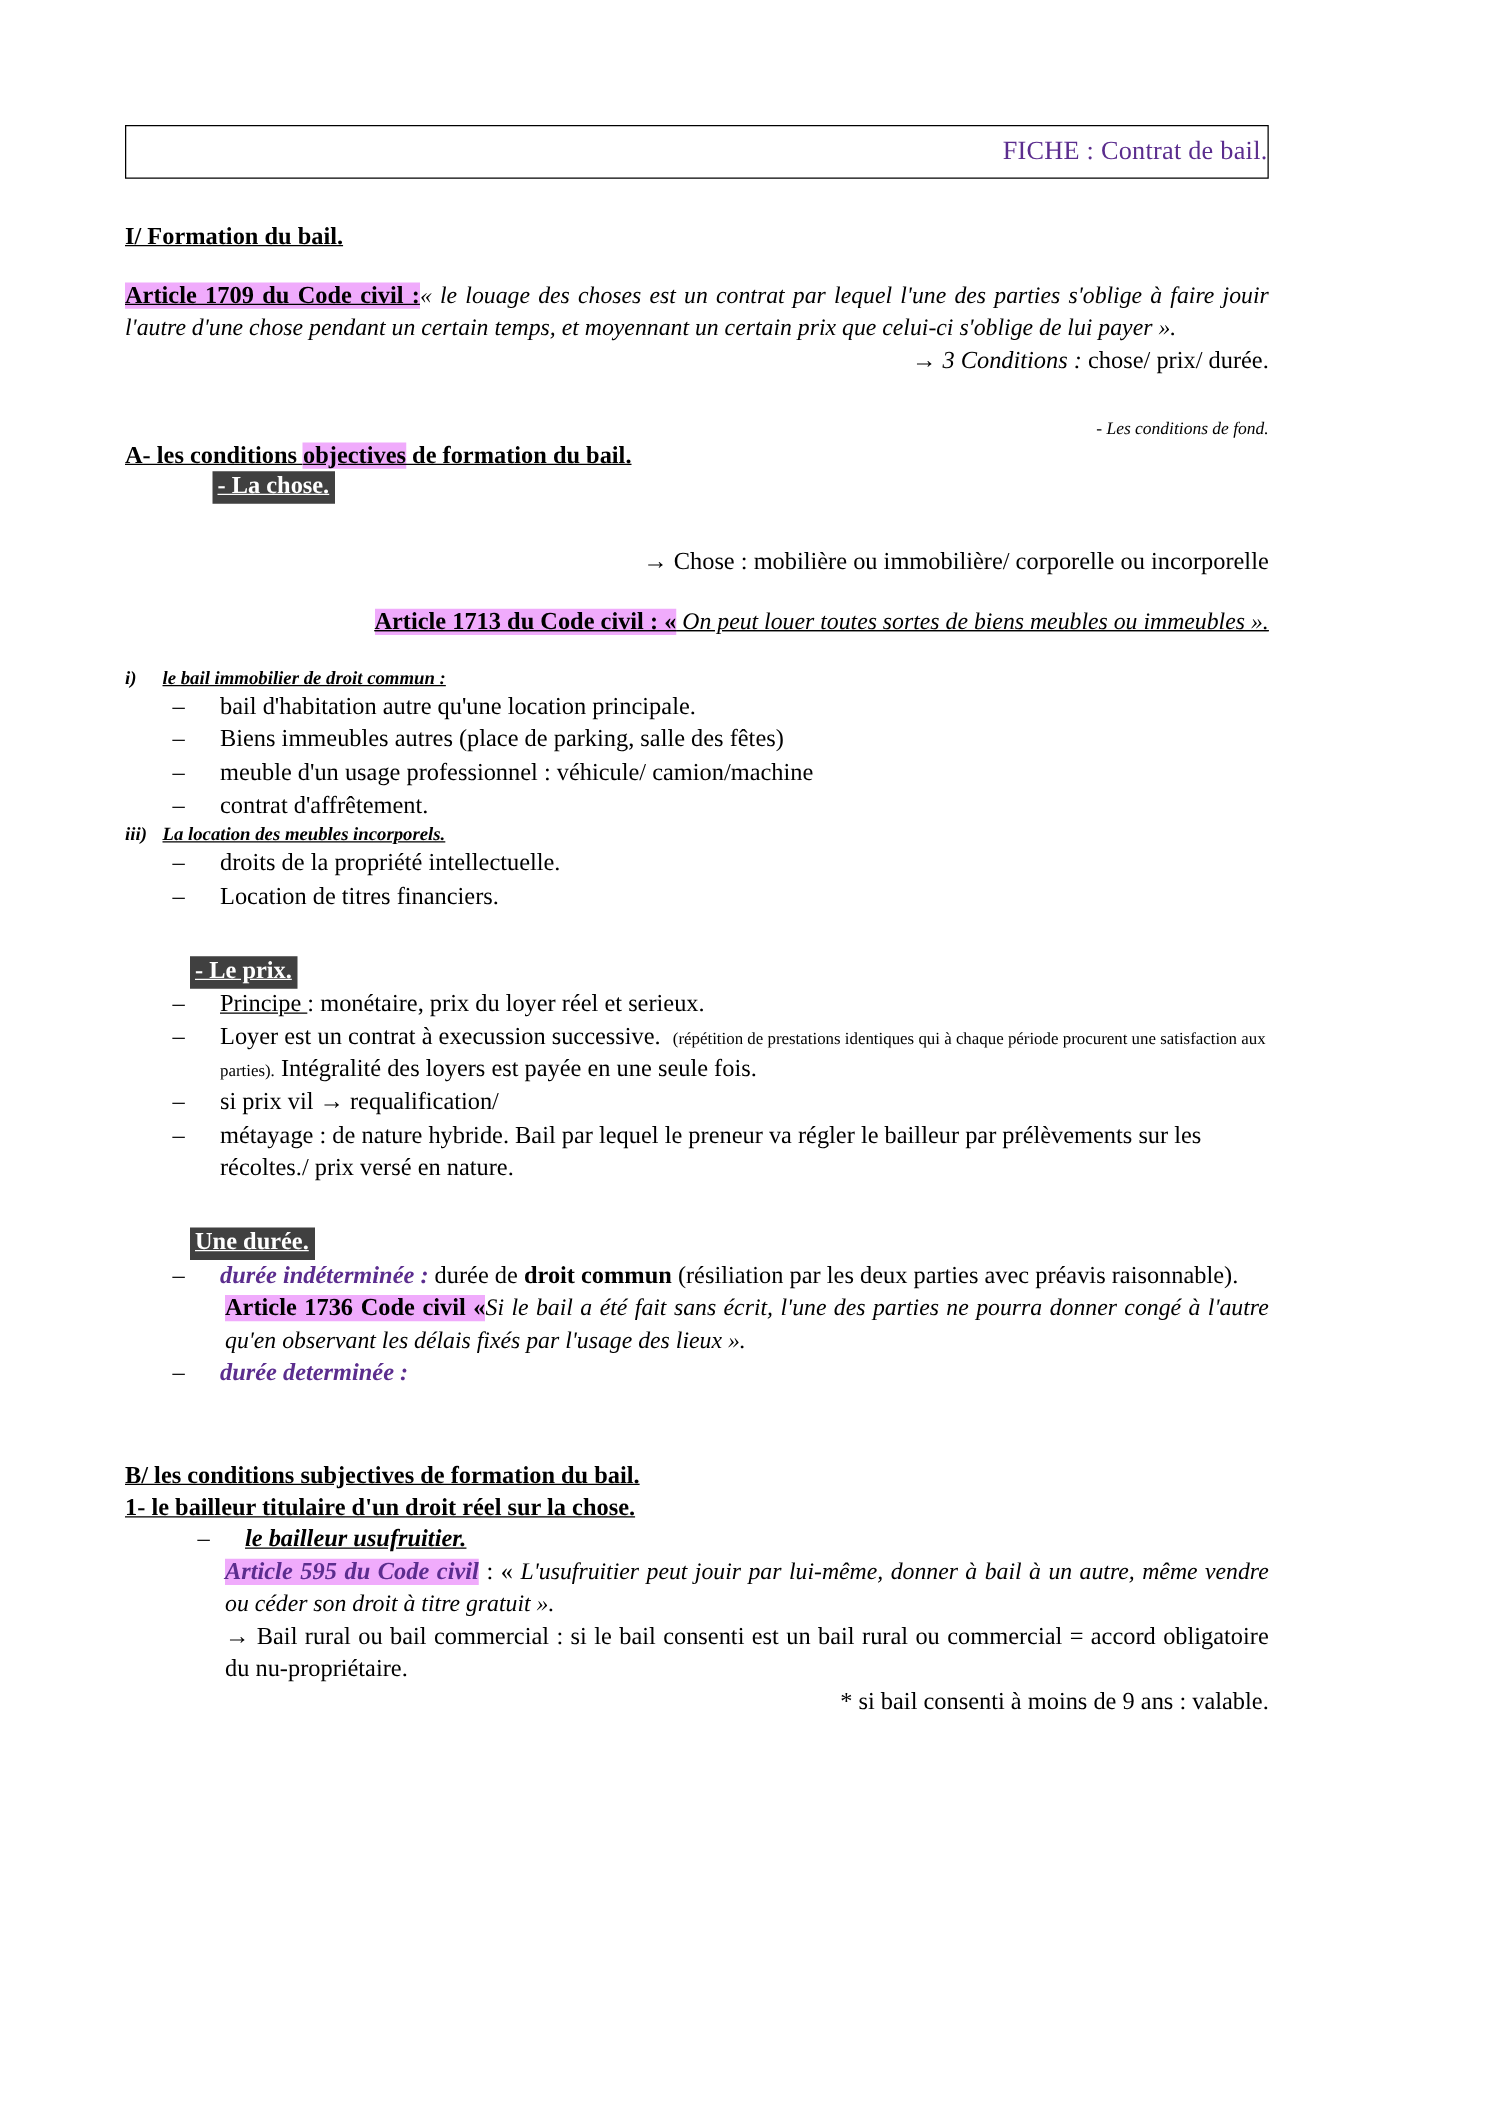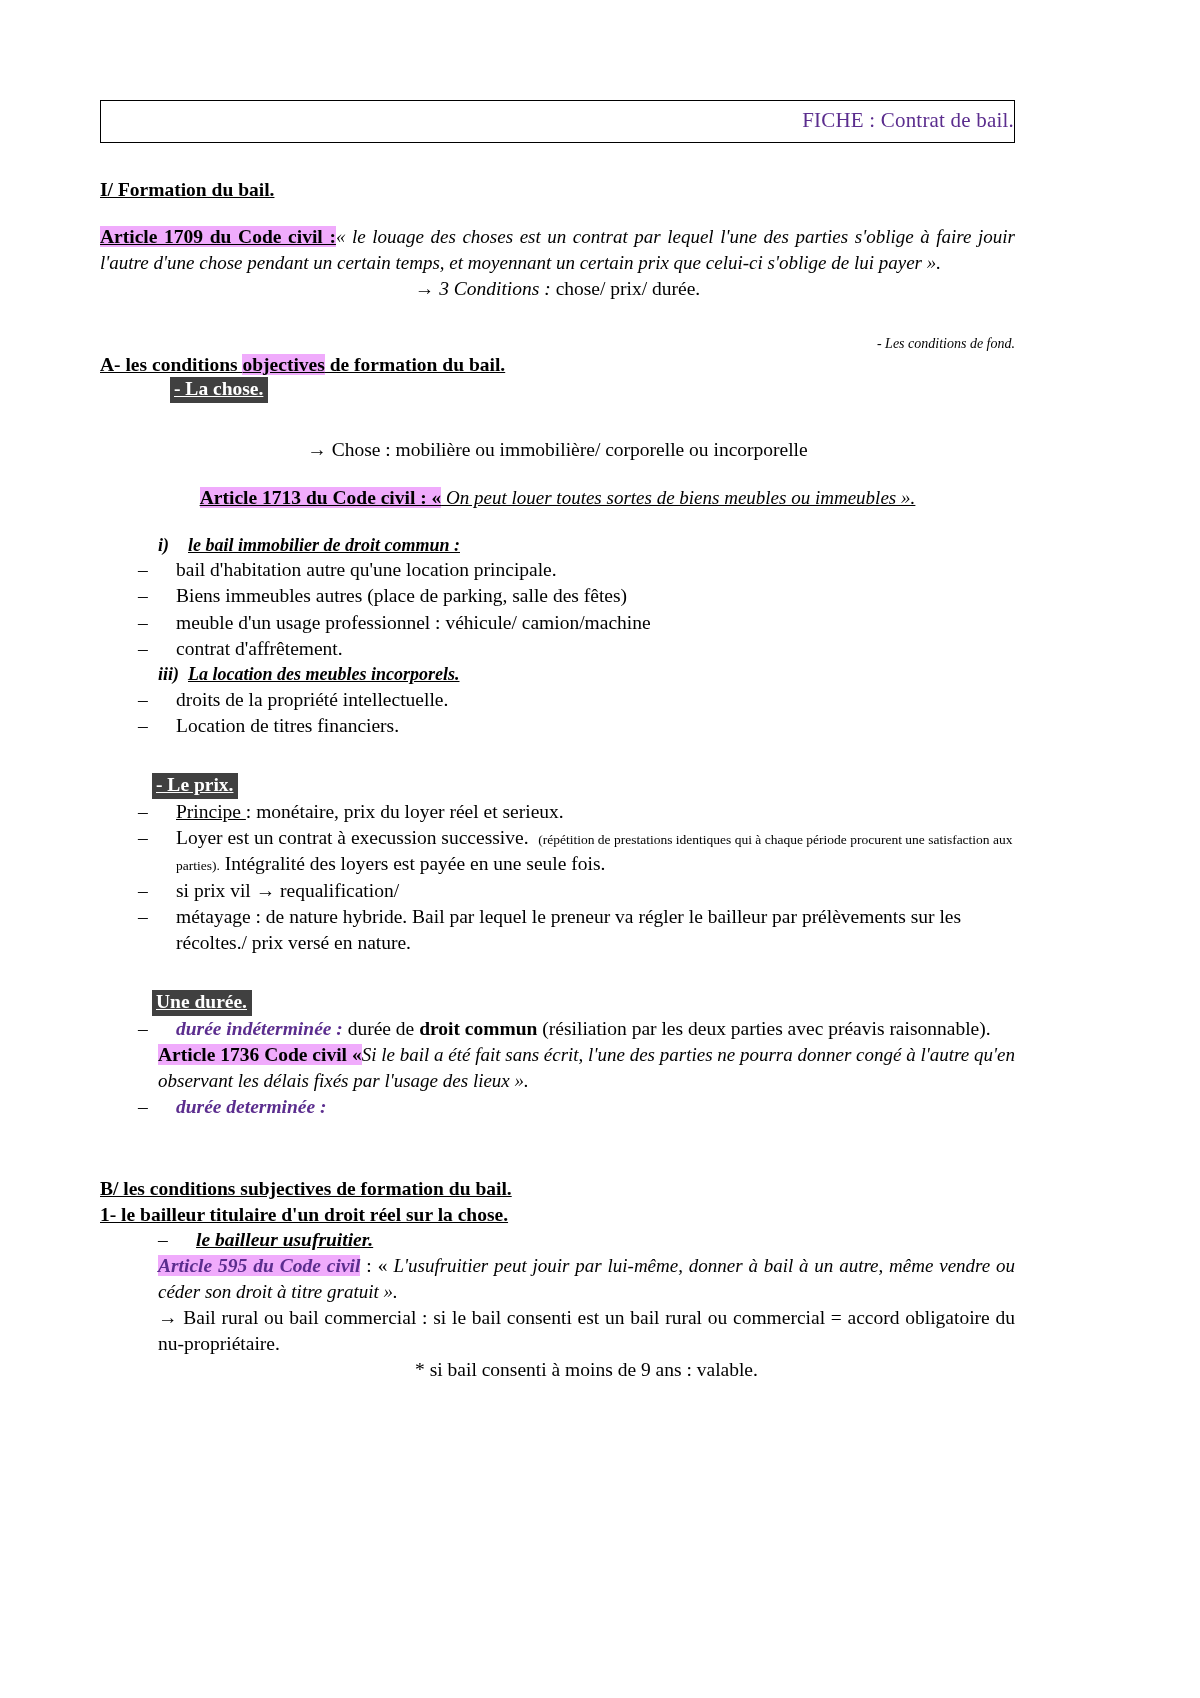--- a/index.html
+++ b/index.html
@@ -74,47 +74,46 @@
   .quote-i {
     font-style: italic;
     font-size: 19px;
   }
 
   .para {
     font-size: 19.5px;
     line-height: 1.33;
     text-align: justify;
   }
-  .para-left { text-align: center; }
+  .para-left { text-align: right; }
 
   
   .roman {
-    font-size: 18px;
+    font-size: 15px;
     font-weight: bold;
     font-style: italic;
     text-decoration: underline;
-    margin-left: 58px;
     line-height: 1.35;
   }
   .roman .num { display: inline-block; min-width: 30px; }
   .dash-item {
     font-size: 19.5px;
     line-height: 1.35;
     margin-left: 38px;
     display: flex;
     gap: 0;
   }
   .dash-item > .dash {
     display: inline-block;
     width: 38px;
     flex: 0 0 38px;
   }
   .dash-item > .txt { flex: 1 1 auto; }
 
-  .indent-1 { margin-left: 58px; }
+  .indent-1 { margin-left: 80px; }
 
   .tiny { font-size: 13.5px; }
 
   .center-sub {
     text-align: right;
     font-size: 14px;
     font-style: italic;
     margin-left: 60px;
   }
   .redbox-wrap-1 { margin-left: 70px; }

